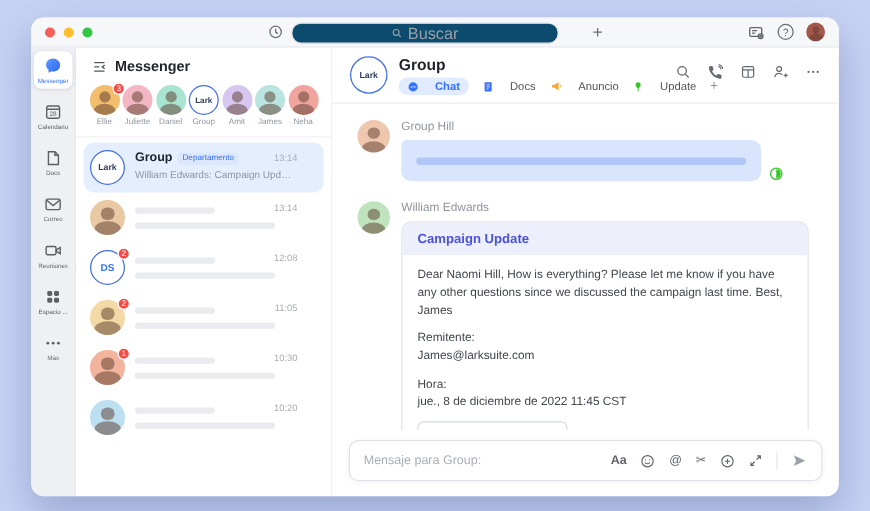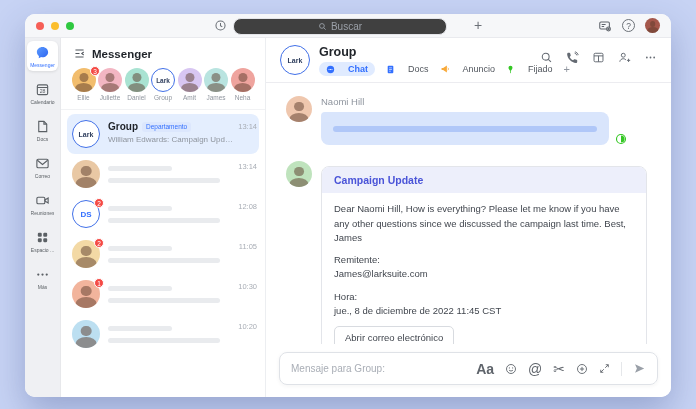--- a/index.html
+++ b/index.html
@@ -8,22 +8,22 @@
   .window{position:absolute;left:25px;top:14px;width:646px;height:383px;background:#fff;
           border-radius:10px;box-shadow:0 14px 34px rgba(42,63,126,.30);overflow:hidden;
           display:flex;flex-direction:column;}
   
   .topbar{height:23px;background:#f6f7f9;border-bottom:1px solid #e9eaee;position:relative;flex:0 0 auto;}
   .lights{position:absolute;left:11px;top:8px;display:flex;gap:7px;}
   .light{width:8px;height:8px;border-radius:50%;}
   .l-red{background:#f65f57}.l-yellow{background:#fbbe2e}.l-green{background:#2fc840}
   .tb-history{position:absolute;left:189px;top:5px;color:#6b7077;}
   .searchbox{position:absolute;left:208px;top:4px;width:212px;height:15px;border:1px solid #e4e5e9;
-             background:#404040;border-radius:8px;display:flex;align-items:center;justify-content:center;
-             gap:4px;color:#9ba0a8;font-size:10px;}
+             background:#0c4a6e;border-radius:8px;display:flex;align-items:center;justify-content:center;
+             gap:4px;color:#9ba0a8;font-size:13px;}
   .tb-plus{position:absolute;left:449px;top:1px;font-size:14px;color:#6b7077;line-height:20px;}
   .tb-right{position:absolute;right:11px;top:4px;display:flex;gap:10px;align-items:center;color:#5f646b;}
   .help-badge{width:13px;height:13px;border-radius:50%;border:1px solid #6b7077;font-size:8.5px;
               display:flex;align-items:center;justify-content:center;box-sizing:border-box;}
   .avatar-mini{width:15px;height:15px;border-radius:50%;background:#a4574b;position:relative;overflow:hidden;}
   
   .body-row{flex:1;display:flex;min-height:0;}
   
   .rail{width:33px;background:#eff0f3;border-right:1px solid #e7e8eb;padding:3px 1px 0;
         display:flex;flex-direction:column;align-items:center;flex:0 0 auto;}
@@ -54,21 +54,21 @@
   .convo{display:flex;gap:8px;padding:6px 5px;border-radius:8px;position:relative;height:41px;box-sizing:border-box;}
   .convo.selected{background:#e4eefe;}
   .cv-avatar{width:28px;height:28px;border-radius:50%;flex:0 0 auto;position:relative;overflow:visible;}
   .cv-avatar .inner{position:absolute;inset:0;border-radius:50%;overflow:hidden;}
   .cv-main{flex:1;min-width:0;padding-top:1px;}
   .cv-title-row{display:flex;align-items:center;gap:4px;}
   .cv-title{font-size:10px;font-weight:700;color:#1f2329;}
   .tag{font-size:6.5px;color:#3370ff;background:#dce7fd;border-radius:3px;padding:1.5px 4px;}
   .cv-preview{font-size:8px;color:#8f959e;margin-top:3px;white-space:nowrap;overflow:hidden;
               text-overflow:ellipsis;max-width:128px;}
-  .cv-time{font-size:7.5px;color:#a8adb5;position:absolute;right:2px;top:8px;}
+  .cv-time{font-size:7.5px;color:#a8adb5;position:absolute;right:21px;top:8px;}
   .bar{height:5px;border-radius:2.5px;background:#e9ebee;}
   .b1{width:64px;margin-top:5px;}
   .b2{width:112px;margin-top:7px;}
   
   .main{flex:1;display:flex;flex-direction:column;min-width:0;background:#fff;}
   .main-head{padding:7px 14px 6px;display:flex;gap:9px;position:relative;border-bottom:1px solid #ececf0;flex:0 0 auto;}
   .mh-avatar{width:30px;height:30px;border-radius:50%;font-size:7px;}
   .mh-title{font-size:12.5px;font-weight:700;color:#1f2329;line-height:1.15;}
   .tabs{display:flex;align-items:center;gap:11px;margin-top:3px;}
   .tab{display:flex;align-items:center;gap:13px;font-size:9px;color:#51565d;cursor:default;}
@@ -90,21 +90,21 @@
   .card-body p{margin:0 0 8px;}
   .kv{margin-bottom:8px;}
   .card-btn{display:inline-block;border:1px solid #d8dbe0;border-radius:5px;padding:4px 10px;
             font-size:9.5px;color:#41464e;background:#fff;cursor:default;}
   
   .composer-wrap{padding:8px 13px 12px;flex:0 0 auto;}
   .composer{border:1px solid #dfe2e7;border-radius:8px;height:33px;display:flex;align-items:center;
             padding:0 11px;box-shadow:0 1px 4px rgba(31,35,41,.05);box-sizing:border-box;}
   .composer .ph{font-size:10px;color:#a9aeb6;flex:1;}
   .comp-icons{display:flex;align-items:center;gap:11px;color:#5f646b;}
-  .ci-text{font-size:14px;}
+  .ci-text{font-size:10px;}
   .divider-v{width:1px;height:14px;background:#e5e7ea;}
   svg{display:block;}
 </style>
 </head>
 <body>
 
 <div class="stage">
   <div class="window">
 
     <div class="topbar">
@@ -357,21 +357,21 @@
                   <path d="M2.5 6.5h2.5l6-4v11l-6-4H2.5z" fill="#f8a938"></path>
                   <path d="M12.5 6a2.5 2.5 0 0 1 0 4" stroke="#f8a938" stroke-width="1.2" fill="none"></path>
                   </svg>
                 <span>Anuncio</span>
               </div>
               <div class="tab">
                 <svg width="9" height="9" viewBox="0 0 16 16">
                   <path d="M8 1.5a3.6 3.6 0 0 1 3.6 3.6C11.6 7.6 8 11 8 11S4.4 7.6 4.4 5.1A3.6 3.6 0 0 1 8 1.5z" fill="#34c724"></path>
                   <path d="M8 10.5v4" stroke="#34c724" stroke-width="1.3"></path>
                   </svg>
-                <span>Fijado</span>
+                <span>Update</span>
               </div>
               <span class="tab-plus">+</span>
             </div>
           </div>
           <div class="mh-icons">
             <svg width="13" height="13" viewBox="0 0 16 16" fill="none" stroke="currentColor" stroke-width="1.3">
               <circle cx="7" cy="7" r="4.2"></circle>
                 <path d="M10.2 10.2 13.5 13.5"></path>
               </svg>
             <svg width="13" height="13" viewBox="0 0 16 16" fill="currentColor">
@@ -393,36 +393,37 @@
                 <circle cx="12.5" cy="8" r="1.1"></circle>
               </svg>
           </div>
         </div>
 
         <div class="msgs">
 
           <div class="msg">
             <div class="msg-avatar persona" style="background: rgb(239, 199, 174);"></div>
             <div>
-              <div class="msg-author">Naomi Hill</div>
+              <div class="msg-author">Group Hill</div>
               <div class="bubble">
                 <div class="bubble-bar"></div>
                 <span class="read-receipt">
                   <svg width="12" height="12" viewBox="0 0 16 16">
                     <circle cx="8" cy="8" r="6" fill="none" stroke="#34c724" stroke-width="1.5"></circle>
                     <path d="M8 3.2a4.8 4.8 0 0 1 0 9.6z" fill="#34c724"></path>
                     </svg>
                 </span>
               </div>
             </div>
           </div>
 
           <div class="msg">
             <div class="msg-avatar persona" style="background: rgb(191, 227, 189);"></div>
             <div>
+              <div class="msg-author">William Edwards</div>
               <div class="card">
                 <div class="card-head">Campaign Update</div>
                 <div class="card-body">
                   <p>Dear Naomi Hill, How is everything? Please let me know if you have any other questions since we discussed the campaign last time. Best, James</p>
                   <div class="kv">
                     <div>Remitente:</div>
                     <div>James@larksuite.com</div>
                   </div>
                   <div class="kv">
                     <div>Hora:</div>

